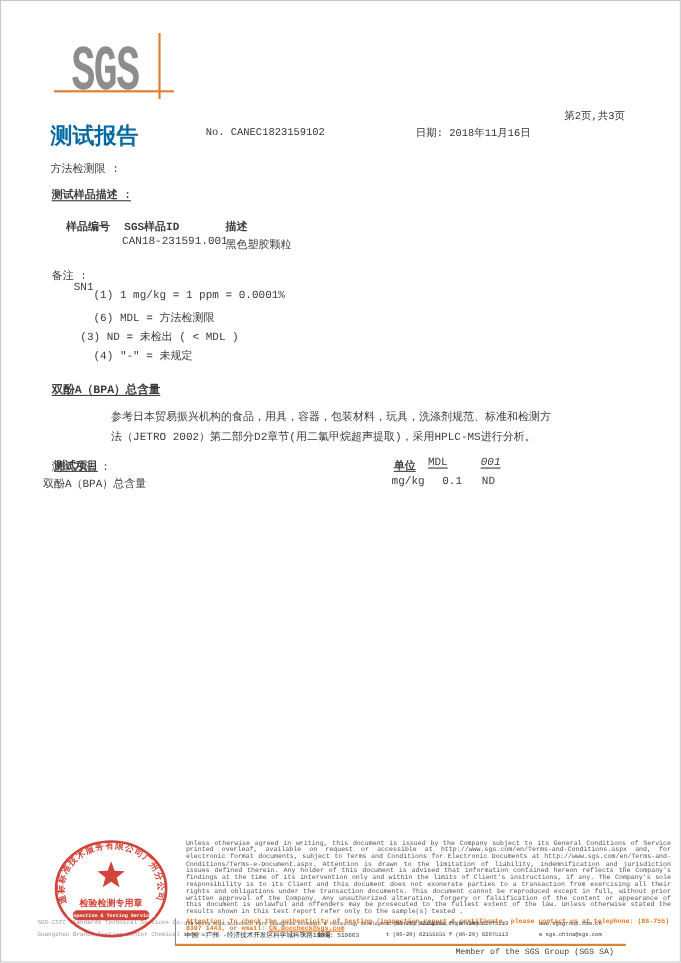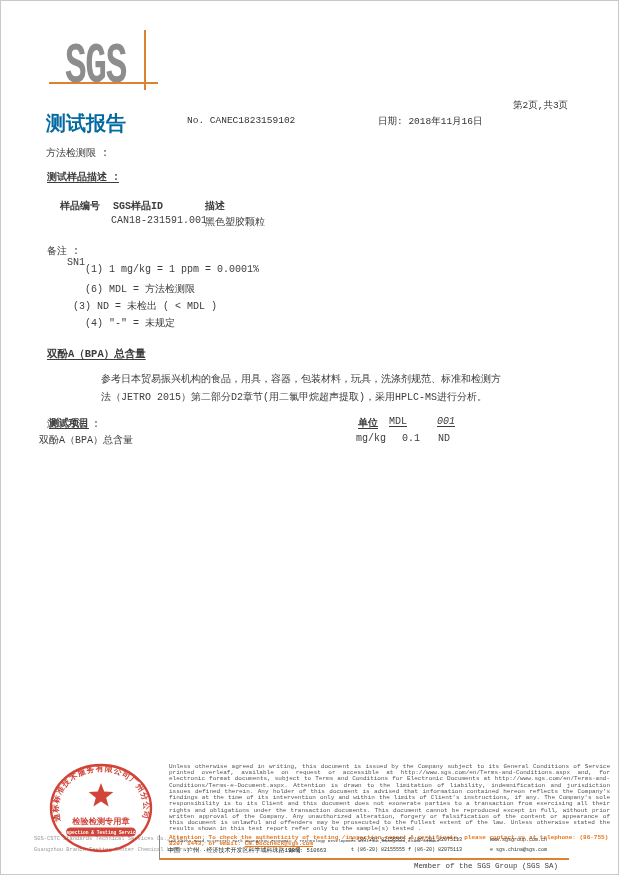--- a/index.html
+++ b/index.html
@@ -73,21 +73,21 @@
 
   <div class="t" style="left:46px;top:243px;">备注 :</div>
   <div class="t remark" style="left:84px;top:263px;">(1) 1 mg/kg = 1 ppm = 0.0001%</div>
   <div class="t remark" style="left:84px;top:281px;">(6) MDL = 方法检测限</div>
   <div class="t remark" style="left:72px;top:298px;">(3) ND = 未检出 ( &lt; MDL )</div>
   <div class="t remark" style="left:84px;top:315px;">(4) "-" = 未规定</div>
 
   <div class="t b u" style="left:46px;top:346px;font-size:10.5px;">双酚A（BPA）总含量</div>
   <div class="t method" style="left:46px;top:371px;margin-top:45px;">测试方法 :</div>
   <div class="t method" style="left:100px;top:371px;text-align:center;">参考日本贸易振兴机构的食品，用具，容器，包装材料，玩具，洗涤剂规范、标准和检测方</div>
-  <div class="t method" style="left:100px;top:389px;">法（JETRO 2015）第二部分D2章节(用二氯甲烷超声提取)，采用HPLC-MS进行分析。</div>
+  <div class="t method" style="left:100px;top:389px;">法（JETRO 2002）第二部分D2章节(用二氯甲烷超声提取)，采用HPLC-MS进行分析。</div>
 
   <div class="t b u" style="left:48px;top:415px;">测试项目</div>
   <div class="t b u" style="left:357px;top:415px;">单位</div>
   <div class="t u" style="left:388px;top:415px;">MDL</div>
   <div class="t u it" style="left:436px;top:415px;">001</div>
   <div class="t" style="left:38px;top:432px;">双酚A（BPA）总含量</div>
   <div class="t" style="left:355px;top:432px;">mg/kg</div>
   <div class="t" style="left:401px;top:432px;">0.1</div>
   <div class="t" style="left:437px;top:432px;">ND</div>
 

